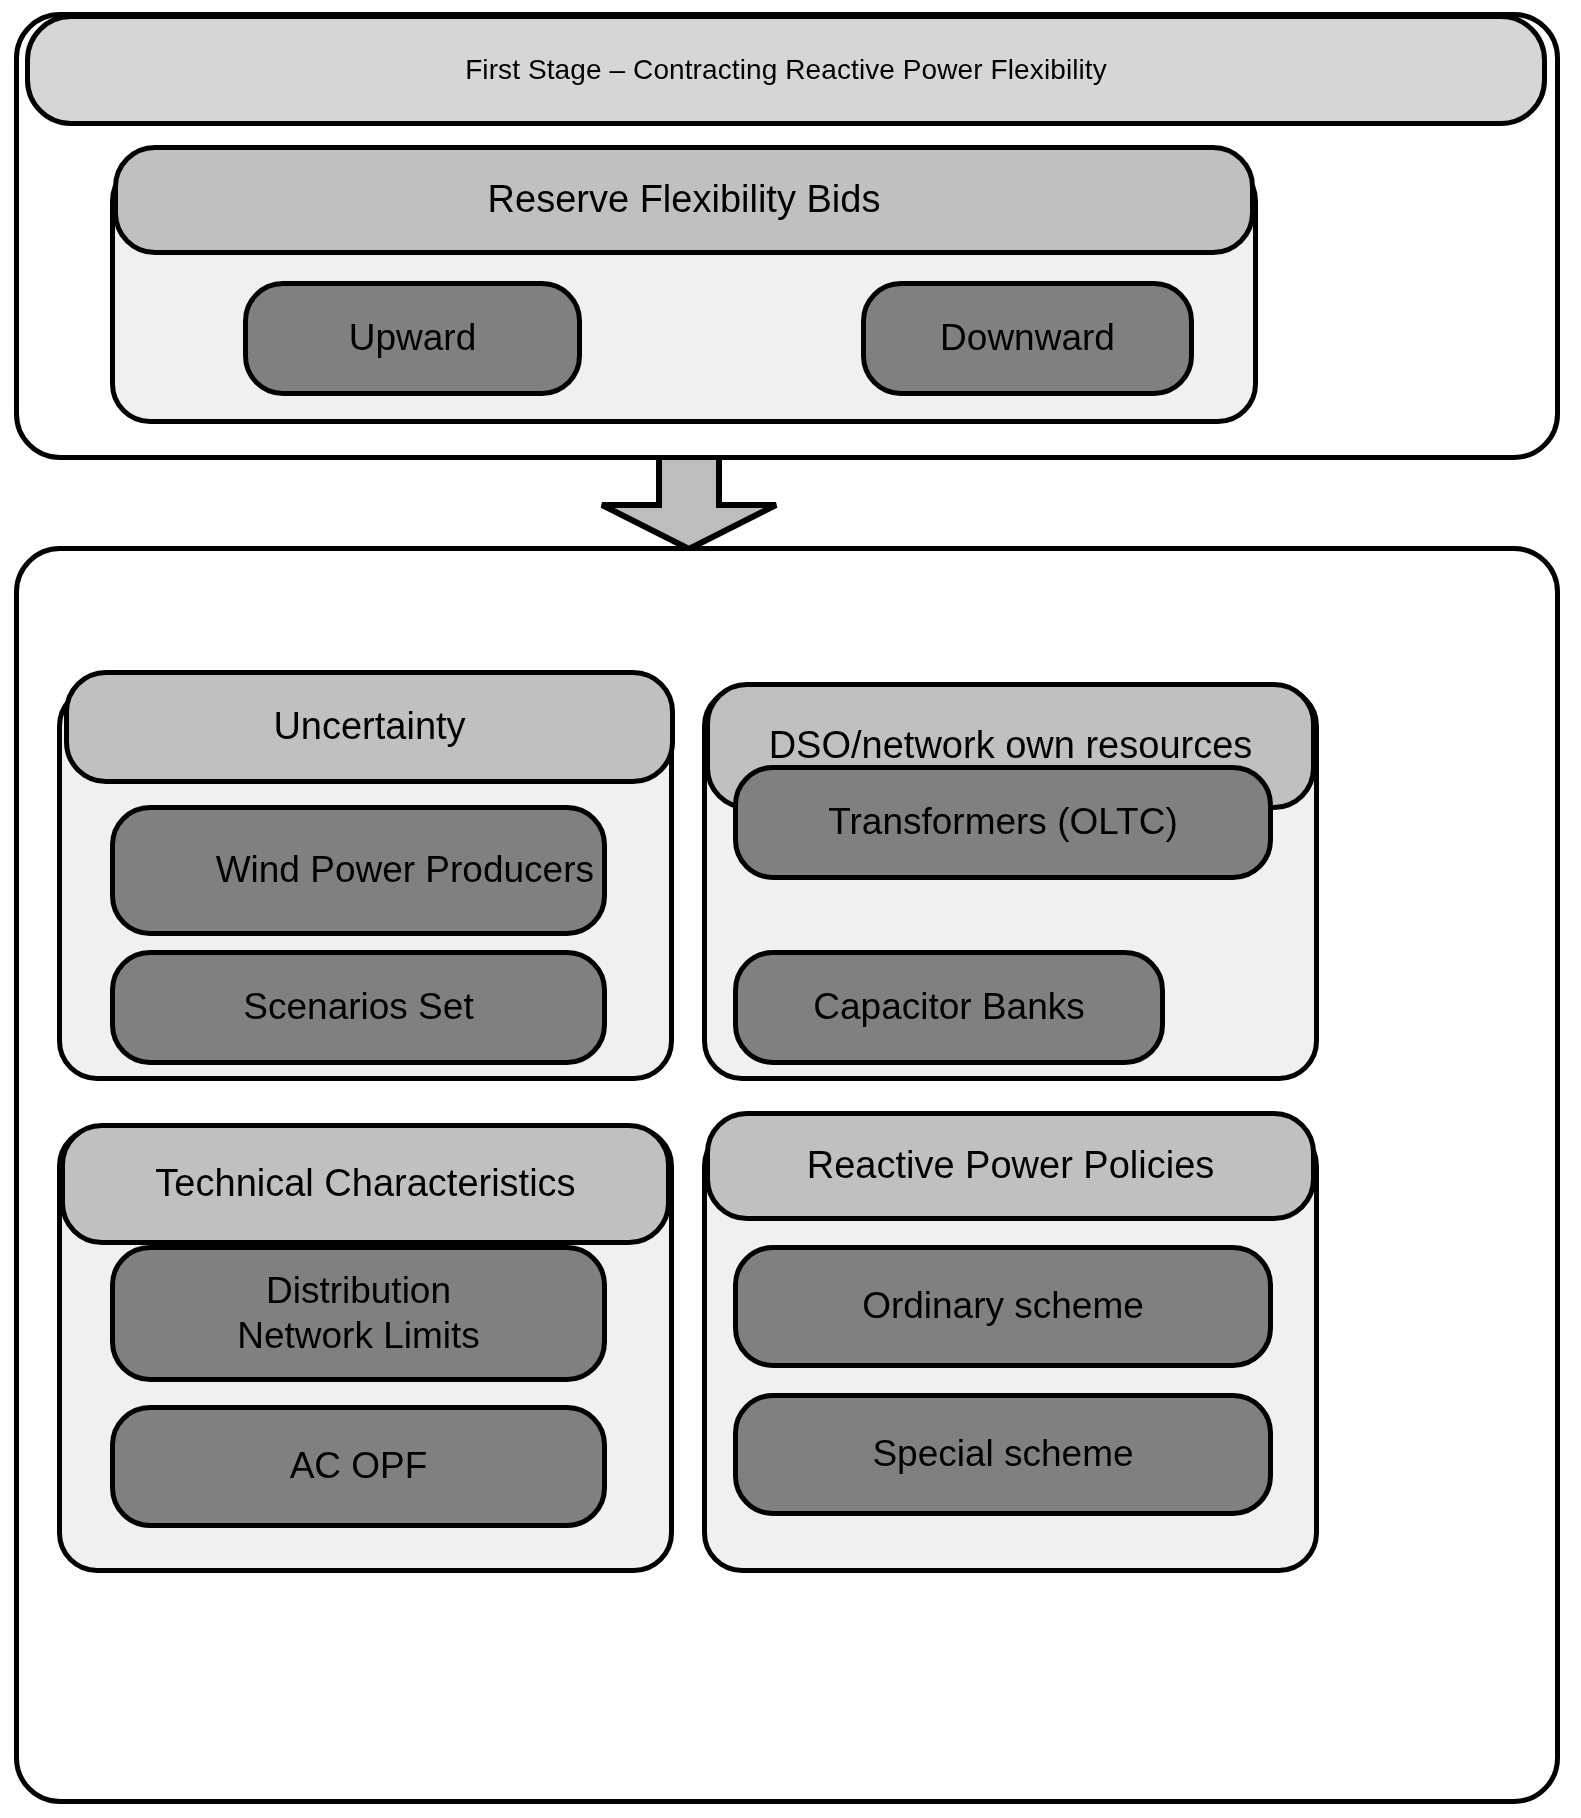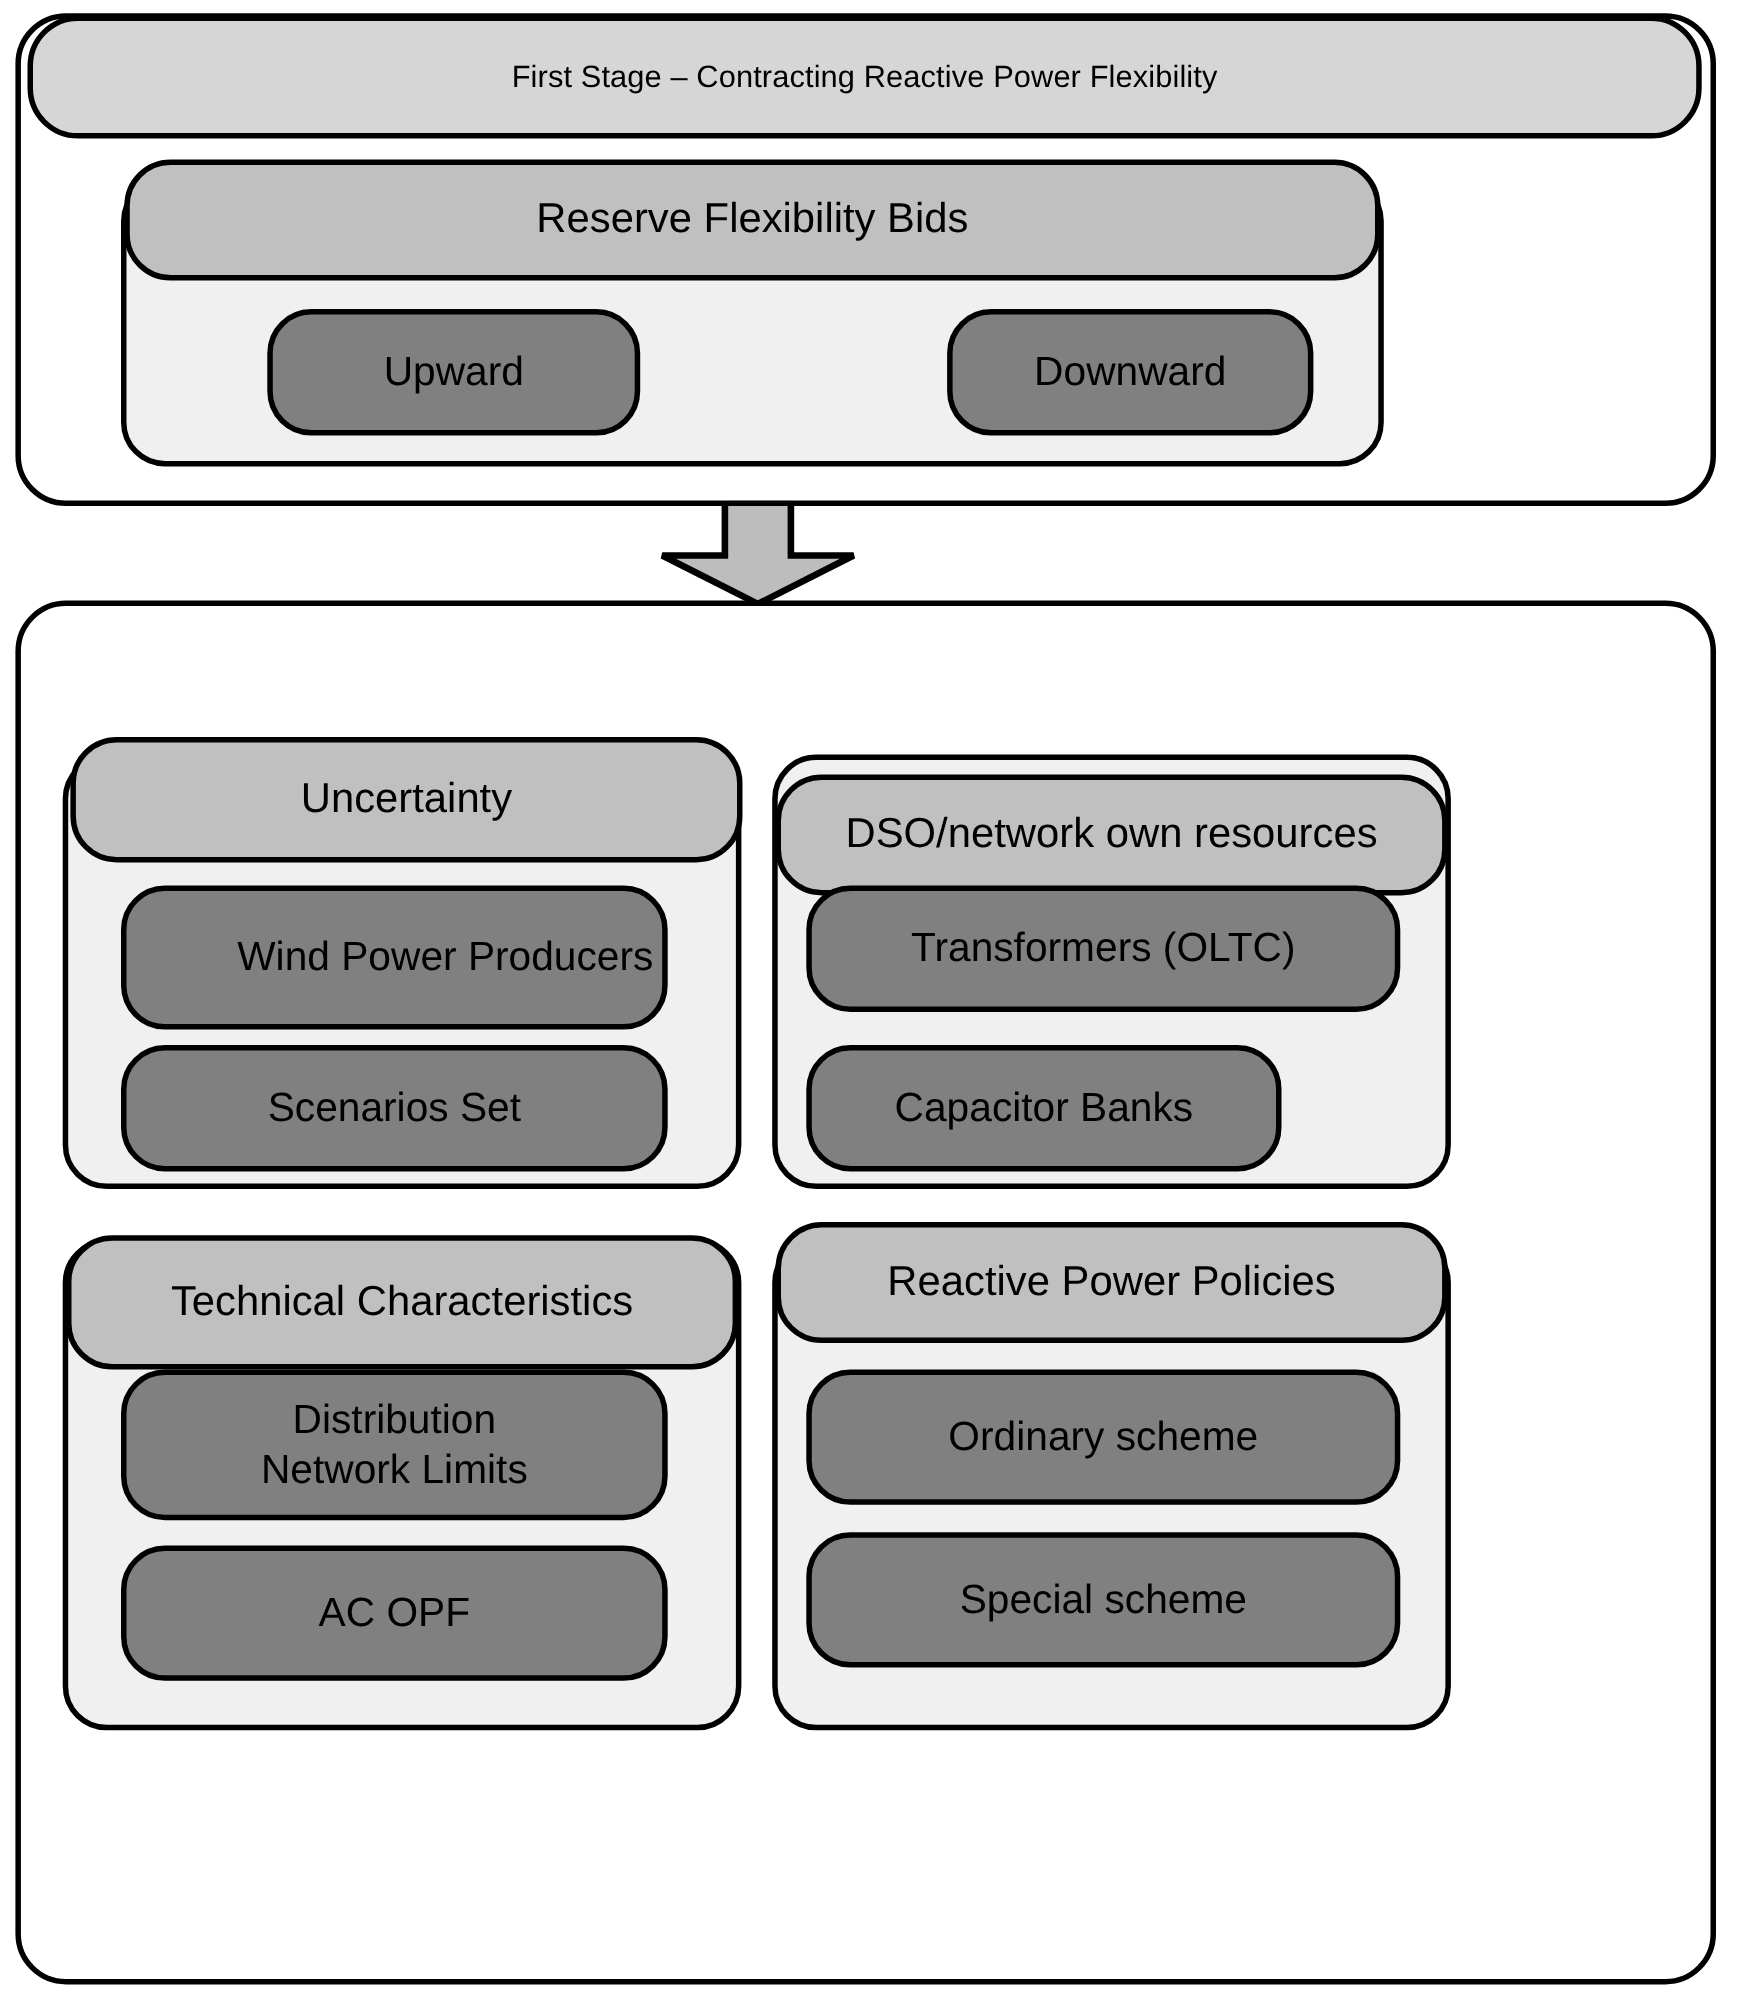--- a/index.html
+++ b/index.html
@@ -139,24 +139,24 @@
     <span class="group-header-text">Uncertainty</span>
   </div>
   <div class="leaf" style="left:110px; top:805px; width:497px; height:131px;justify-content:flex-end;">
     <span class="leaf-text">Wind Power Producers</span>
   </div>
   <div class="leaf" style="left:110px; top:950px; width:497px; height:115px;">
     <span class="leaf-text">Scenarios Set</span>
   </div>
 
   <div class="group" style="left:702px; top:686px; width:617px; height:395px;"></div>
-  <div class="group-header" style="left:705px; top:704px; width:611px; height:110px;">
+  <div class="group-header" style="left:705px; top:682px; width:611px; height:128px;">
     <span class="group-header-text">DSO/network own resources</span>
   </div>
-  <div class="leaf" style="left:733px; top:805px; width:540px; height:115px;">
+  <div class="leaf" style="left:733px; top:765px; width:540px; height:115px;">
     <span class="leaf-text">Transformers (OLTC)</span>
   </div>
   <div class="leaf" style="left:733px; top:950px; width:432px; height:115px;">
     <span class="leaf-text">Capacitor Banks</span>
   </div>
 
   <div class="group" style="left:57px; top:1126px; width:617px; height:447px;"></div>
   <div class="group-header" style="left:60px; top:1111px; width:611px; height:122px;margin-top:12px;">
     <span class="group-header-text">Technical Characteristics</span>
   </div>

